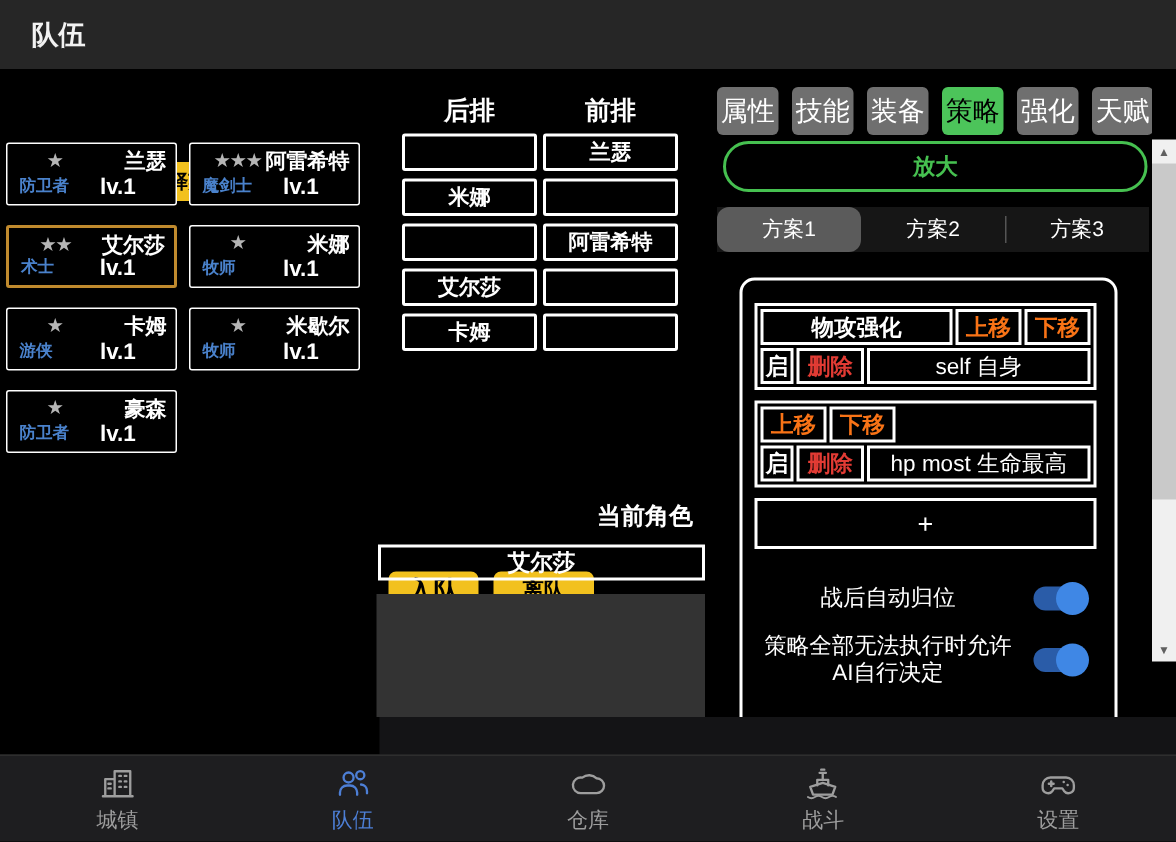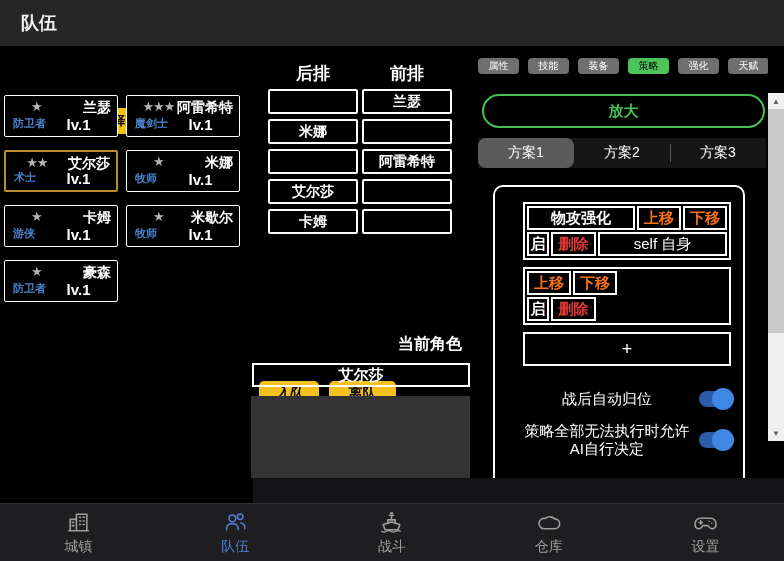--- a/index.html
+++ b/index.html
@@ -30,38 +30,38 @@
   .hero-card{width:114px;height:42px;border:1px solid #fff;border-radius:2px;background:#000;box-sizing:border-box;cursor:pointer;}
   .hero-card.selected{border:2px solid #c08a2e;}
   .hero-card .stars{position:absolute;left:0;top:3px;width:56%;text-align:center;color:#b5b5b5;font-size:13px;letter-spacing:-1px;}
   .hero-card .hname{position:absolute;right:6px;top:3px;font-size:14px;font-weight:bold;color:#fff;white-space:nowrap;}
   .hero-card .hclass{position:absolute;left:8px;bottom:5px;font-size:11px;font-weight:bold;color:#4a82cc;}
   .hero-card .hlevel{position:absolute;left:55%;bottom:3px;font-size:15px;color:#fff;font-weight:bold;}
 
   
   .colhead{font-size:17px;font-weight:bold;color:#fff;text-align:center;}
   .slot{width:90px;height:25px;border:2px solid #fff;border-radius:2px;background:#000;box-sizing:border-box;display:flex;align-items:center;justify-content:center;font-size:14px;font-weight:bold;cursor:pointer;}
-  .join-btn{left:259px;top:333px;width:60px;height:25px;font-size:14px;font-style:italic;}
+  .join-btn{left:259px;top:333px;width:60px;height:25px;font-size:18px;}
   .leave-btn{left:329px;top:333px;width:67px;height:25px;font-size:14px;}
   .cur-label{left:398px;top:334px;font-size:16px;font-weight:bold;color:#fff;}
   .cur-box{left:252px;top:363px;width:218px;height:24px;border:2px solid #fff;box-sizing:border-box;display:flex;align-items:center;justify-content:center;font-size:15px;font-weight:bold;}
   .portrait{left:251px;top:396px;width:219px;height:82px;background:#333;}
 
   
   .rview{left:470px;top:46px;width:298px;height:432px;overflow:hidden;background:#000;}
   .tabsrow{position:absolute;left:8px;top:12px;width:291px;display:flex;justify-content:space-between;}
-  .dtab{width:41px;height:16px;background:#6f6f6f;border-radius:4px;color:#fff;font-size:10px;display:flex;align-items:center;justify-content:center;cursor:pointer;text-align:right;}
+  .dtab{width:41px;height:32px;background:#6f6f6f;border-radius:4px;color:#fff;font-size:18px;display:flex;align-items:center;justify-content:center;cursor:pointer;text-align:right;}
   .dtab.active{background:#4cc45a;color:#000;}
   .zoom-pill{position:absolute;left:12px;top:48px;width:283px;height:34px;border:2px solid #46c050;border-radius:18px;box-sizing:border-box;color:#46c050;font-size:15px;font-weight:bold;display:flex;align-items:center;justify-content:center;background:#000;cursor:pointer;}
   .planbar{position:absolute;left:8px;top:92px;width:288px;height:30px;background:#161616;border-radius:0;display:flex;}
   .plantab{flex:1;display:flex;align-items:center;justify-content:center;font-size:14px;color:#fff;cursor:pointer;position:relative;}
   .plantab.active{background:#5b5b5b;border-radius:8px;}
   .plantab.divided::before{content:"";position:absolute;left:0;top:6px;bottom:6px;width:1px;background:#555;}
 
-  .stratbox{position:absolute;left:23px;top:139px;width:252px;height:305px;border:2px solid #fff;border-radius:10px;box-sizing:border-box;padding:15px 12px 0 28px;background:#000;}
+  .stratbox{position:absolute;left:23px;top:139px;width:252px;height:305px;border:2px solid #fff;border-radius:10px;box-sizing:border-box;padding:15px 12px 0 8px;background:#000;}
   .sgroup{border:2px solid #fff;padding:2px;margin-bottom:7px;}
   .srow{display:flex;gap:2px;margin-bottom:2px;}
   .srow:last-child{margin-bottom:0;}
   .scell{border:2px solid #fff;background:#000;box-sizing:border-box;display:flex;align-items:center;justify-content:center;height:24px;font-size:15px;font-weight:bold;color:#fff;}
   .sname{flex:1;}
   .sbtn{width:44px;cursor:pointer;}
   .smove{color:#f97316;}
   .senable{width:22px;cursor:pointer;}
   .sdelete{width:45px;color:#e23b34;cursor:pointer;}
   .starget{flex:1;font-weight:normal;}
@@ -190,20 +190,21 @@
     </div>
 
     <div class="sgroup">
       <div class="srow">
         <div class="scell sbtn smove">上移</div>
         <div class="scell sbtn smove">下移</div>
       </div>
       <div class="srow">
         <div class="scell senable">启</div>
         <div class="scell sdelete">删除</div>
+        <div class="scell starget">hp most 生命最高</div>
       </div>
     </div>
 
     <div class="plusbox">+</div>
 
     <div class="togglerow second">
       <div class="tlabel">战后自动归位</div>
       <div class="toggle">
           <div class="knob"></div>
         </div>
@@ -237,32 +238,32 @@
     <svg viewBox="0 0 24 24">
       <circle cx="9" cy="8" r="3.2"></circle>
       <path d="M3.5 19v-1.4a4.5 4.5 0 0 1 4.5-4.5h2a4.5 4.5 0 0 1 4.5 4.5V19"></path>
       <circle cx="16.5" cy="6.5" r="2.6"></circle>
       <path d="M17 12.5a4.2 4.2 0 0 1 3.8 4.2V18"></path>
     </svg>
     <span class="navlabel">队伍</span>
   </div>
   <div class="navitem">
     <svg viewBox="0 0 24 24">
+      <path d="M18 18H8a5 5 0 1 1 .8-9.9A7 7 0 0 1 18 8.5a4.75 4.75 0 0 1 0 9.5z"></path>
+    </svg>
+    <span class="navlabel">仓库</span>
+  </div>
+  <div class="navitem">
+    <svg viewBox="0 0 24 24">
       <path d="M4 14l1.8 5h12.4L20 14l-8-2.5z"></path>
       <path d="M8.5 13V9.5h7V13M12 9.5V5M10 5h4M11 3h2"></path>
       <path d="M2.5 20.5c1.5 1 3 1 4.5 0s3-1 4.5 0 3 1 4.5 0 3-1 4.5 0" stroke-width="1.2"></path>
     </svg>
     <span class="navlabel">战斗</span>
   </div>
   <div class="navitem">
     <svg viewBox="0 0 24 24">
-      <path d="M18 18H8a5 5 0 1 1 .8-9.9A7 7 0 0 1 18 8.5a4.75 4.75 0 0 1 0 9.5z"></path>
-    </svg>
-    <span class="navlabel">仓库</span>
-  </div>
-  <div class="navitem">
-    <svg viewBox="0 0 24 24">
       <path d="M7 8h10a5 5 0 0 1 5 5v1.5a3.5 3.5 0 0 1-6.3 2.1L14.6 15H9.4l-1.1 1.6A3.5 3.5 0 0 1 2 14.5V13a5 5 0 0 1 5-5z"></path>
       <path d="M7.5 10.5v3M6 12h3M15.5 10.8h.01M18 12.8h.01" stroke-width="1.6"></path>
     </svg>
     <span class="navlabel">设置</span>
   </div>
 </div>
 
 </body></html>

